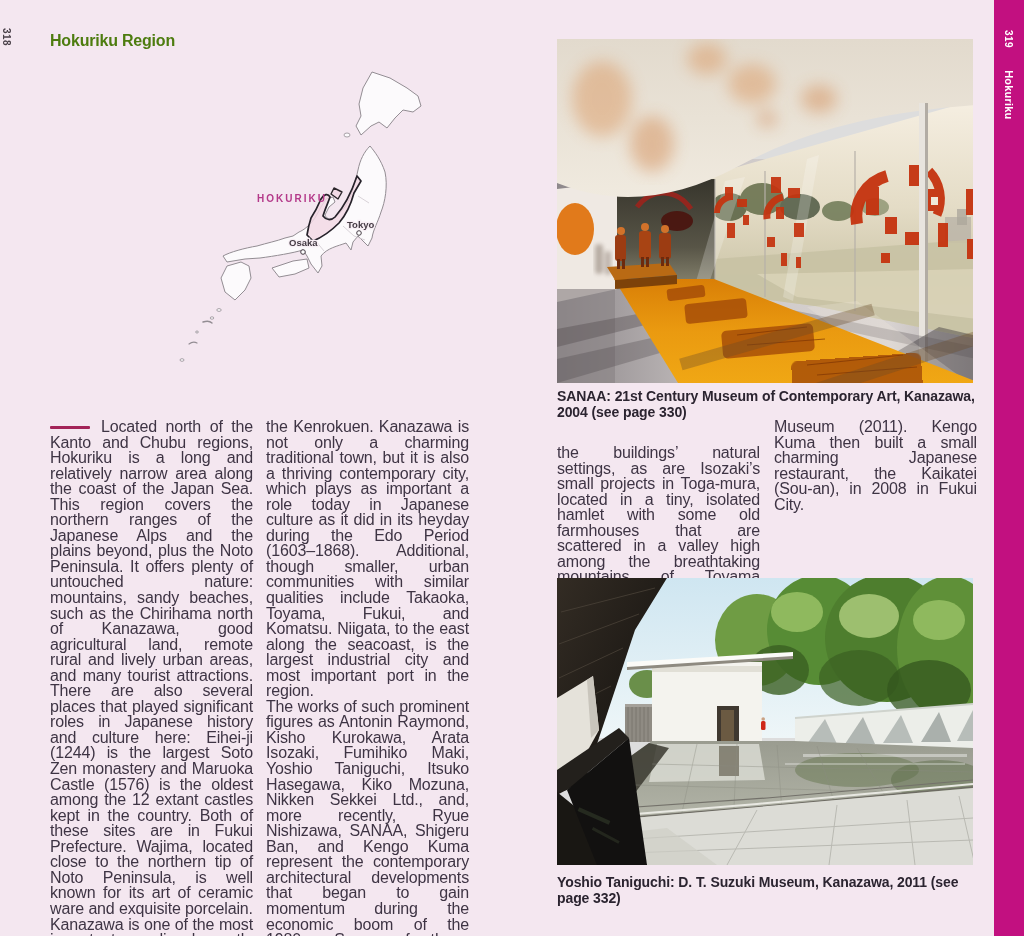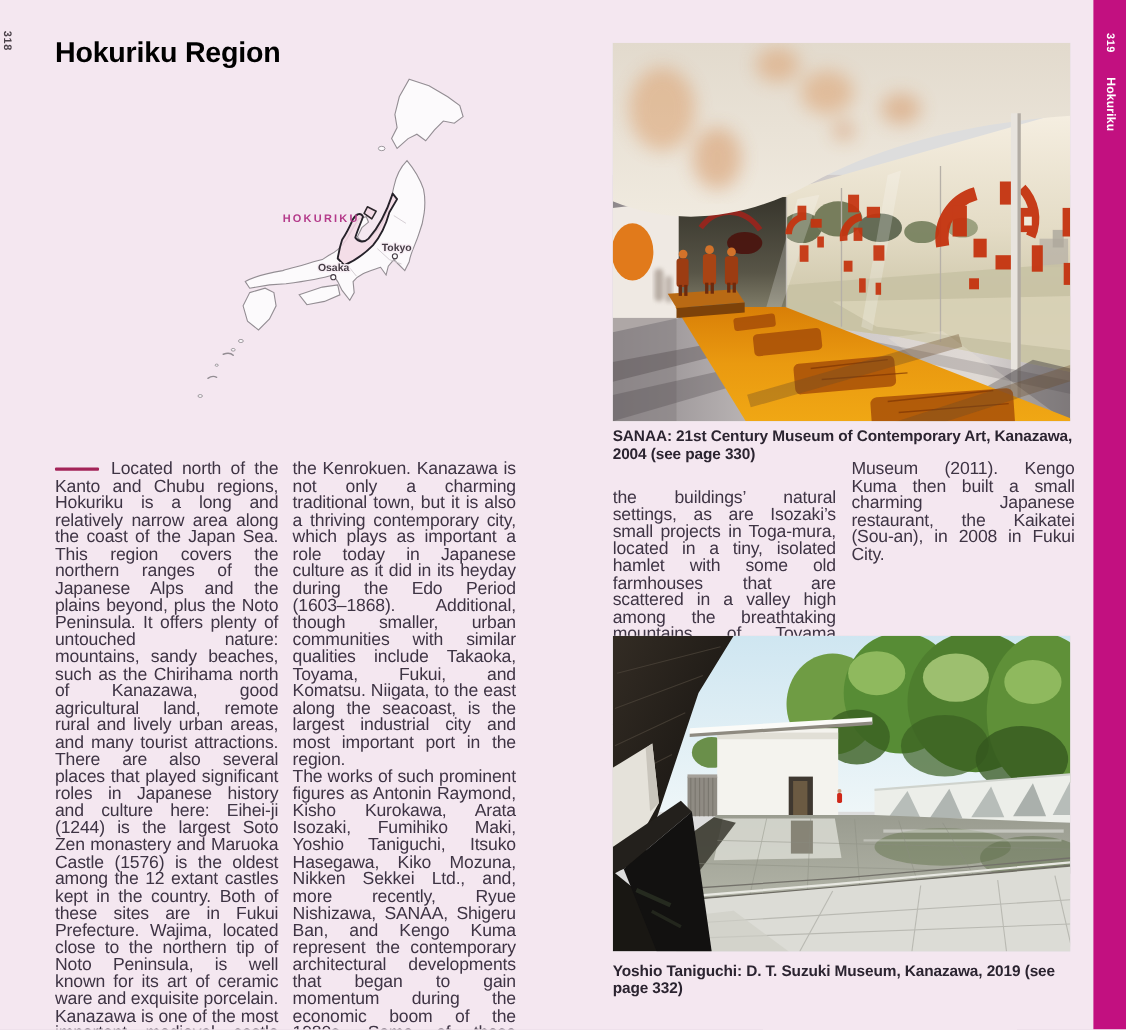--- a/index.html
+++ b/index.html
@@ -5,22 +5,22 @@
   html,body{margin:0;padding:0;background:#e9dce6;}
   .page{
     position:relative;width:1024px;height:936px;background:#f4e7f0;overflow:hidden;
     font-family:"Liberation Sans",sans-serif;color:#3e3444;
   }
   .pagenum-left{
     position:absolute;left:12px;top:28px;transform:rotate(90deg);transform-origin:0 0;
     font-size:10px;font-weight:700;letter-spacing:.5px;color:#4a4149;white-space:nowrap;
   }
   .title{
-    position:absolute;left:50px;top:32px;margin:0;font-size:26px;font-weight:700;
-    letter-spacing:-.2px;color:#000000;
+    position:absolute;left:50px;top:32px;margin:0;font-size:16px;font-weight:700;
+    letter-spacing:-.2px;color:#4d7c0f;
   }
   .map-wrap{position:absolute;left:175px;top:60px;width:292px;height:340px;}
   .photo{position:absolute;background:#ddd;overflow:hidden;}
   .photo1{left:557px;top:39px;width:416px;height:344px;}
   .photo2{left:557px;top:578px;width:416px;height:287px;}
   .caption{
     position:absolute;left:557px;width:420px;font-size:14px;font-weight:700;
     color:#2b2430;letter-spacing:-.1px;
   }
   .caption1{top:388px;}
@@ -446,21 +446,21 @@
         <rect x="34" y="256" width="30" height="3" transform="rotate(28 49 257)" fill="#2e3526" opacity="0.6"></rect>
       </g>
 
       <g>
         <rect x="204" y="143" width="4.5" height="9" rx="1.5" fill="#cf2718"></rect>
         <circle cx="206.2" cy="141" r="1.8" fill="#caa183"></circle>
       </g>
     </svg>
   </div>
 
-  <div class="caption caption2">Yoshio Taniguchi: D. T. Suzuki Museum, Kanazawa, 2019 (see page 332)</div>
+  <div class="caption caption2">Yoshio Taniguchi: D. T. Suzuki Museum, Kanazawa, 2011 (see page 332)</div>
 
   <div class="side-tab">
     <div class="side-tab-text">
       <span class="num">319</span><span class="lbl">Hokuriku</span>
     </div>
   </div>
 
 </div>
 
 </body></html>

